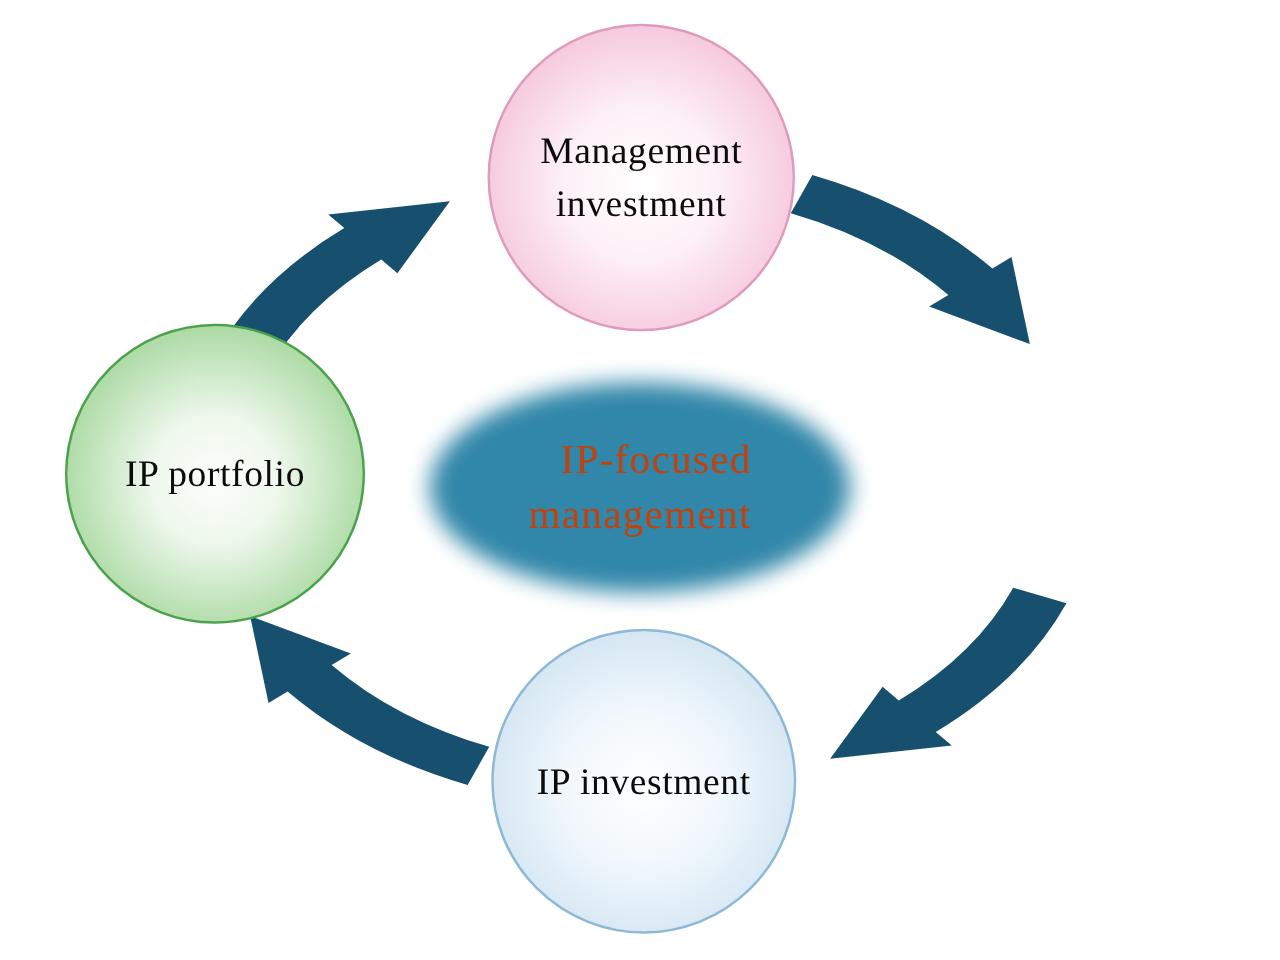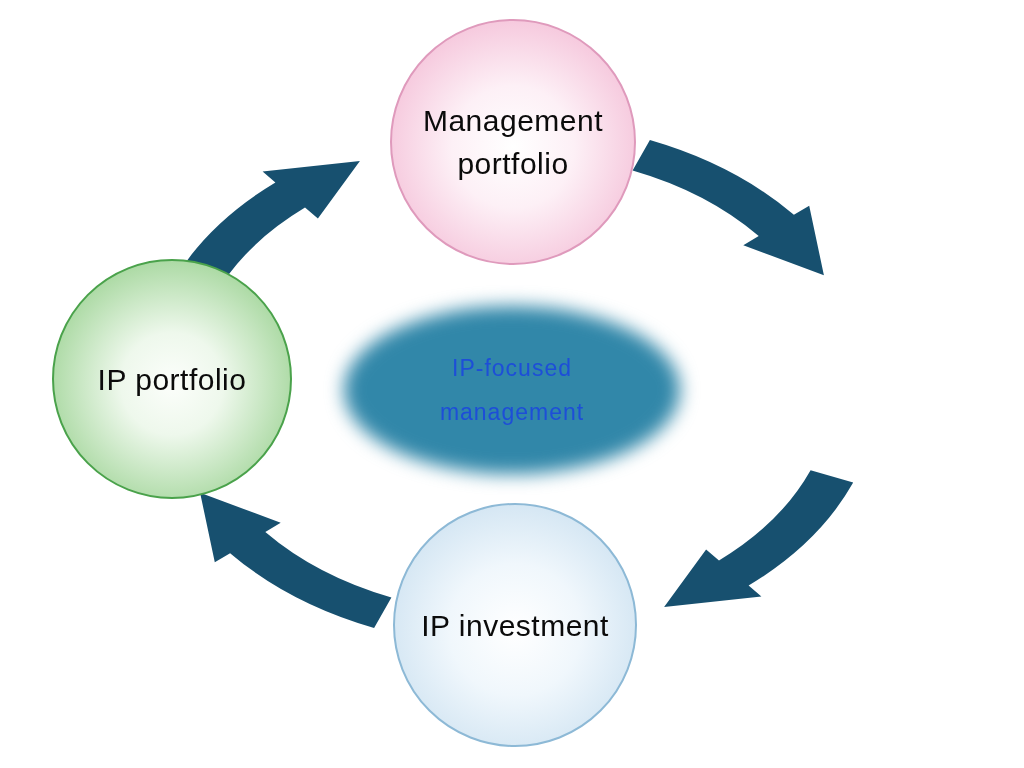--- a/index.html
+++ b/index.html
@@ -1,18 +1,18 @@
 <!DOCTYPE html>
 <html><head>
 <meta charset="utf-8">
 <style>
   html,body{margin:0;padding:0;background:#ffffff;}
   .stage{
     position:relative;width:912px;height:768px;overflow:hidden;background:#ffffff;
-    font-family:Liberation Sans, sans-serif;
+    font-family:Liberation Serif, serif;
   }
   .arrow-layer{position:absolute;left:0;top:0;width:1024px;height:768px;}
   .node{
     position:absolute;border-radius:50%;
     display:flex;align-items:center;justify-content:center;
     text-align:center;
   }
   .node-label{
     font-size:30px;line-height:43px;color:#0b0b0b;letter-spacing:0.5px;
   }
@@ -39,22 +39,22 @@
   .center-ellipse{
     position:absolute;left:327px;top:287px;width:370px;height:206px;
     display:flex;align-items:center;justify-content:center;
   }
   .center-bg{
     position:absolute;left:17px;top:19px;width:336px;height:168px;
     background:#3187a9;border-radius:50%;
     filter:blur(9px);
   }
   .center-label{
-    position:relative;text-align:center;color:#1d4ed8;
-    font-size:23px;line-height:44px;letter-spacing:1px;
+    position:relative;text-align:right;color:#c2410c;
+    font-size:33px;line-height:44px;letter-spacing:1px;
   }
 </style>
 </head>
 <body>
 
 <div class="stage">
 
   <svg class="arrow-layer" viewBox="0 0 1024 768">
     <defs>
       <path id="arrow-shape" d="M 137.9 -341.2
@@ -70,21 +70,21 @@
       <use href="#arrow-shape" transform="rotate(270)"></use>
       <use href="#arrow-shape" transform="rotate(0)"></use>
       <use href="#arrow-shape" transform="rotate(90)"></use>
       <use href="#arrow-shape" transform="rotate(180)"></use>
     </g>
   </svg>
 
   <div class="node node-top">
     <div class="node-label">
       <div>Management</div>
-      <div>portfolio</div>
+      <div>investment</div>
     </div>
   </div>
 
 
   <div class="node node-bottom">
     <div class="node-label">
       <div>IP investment</div>
     </div>
   </div>
 

